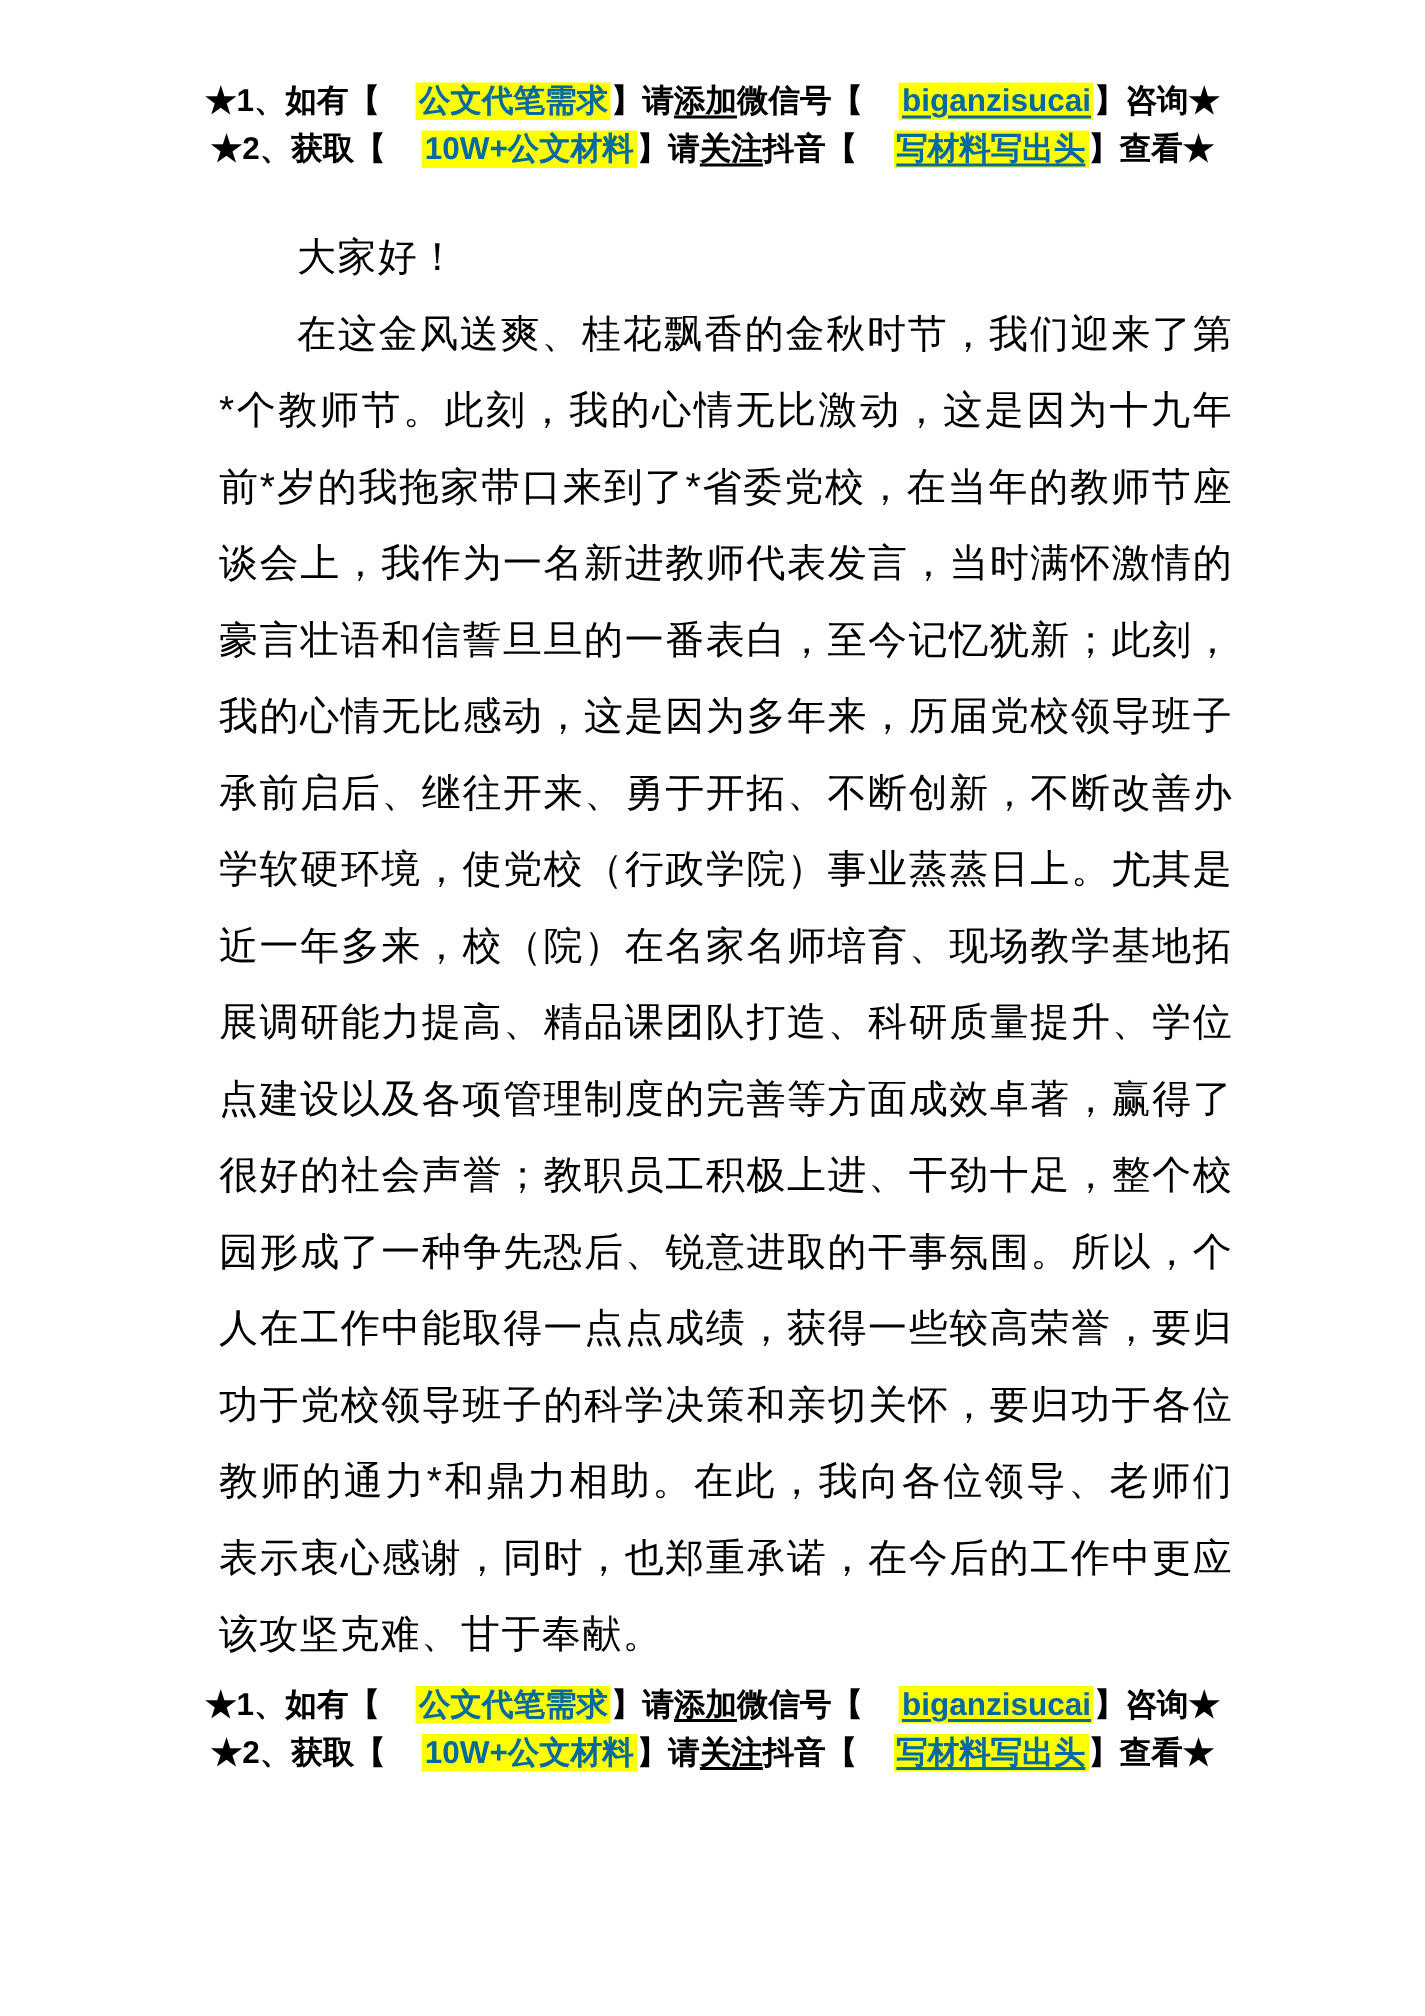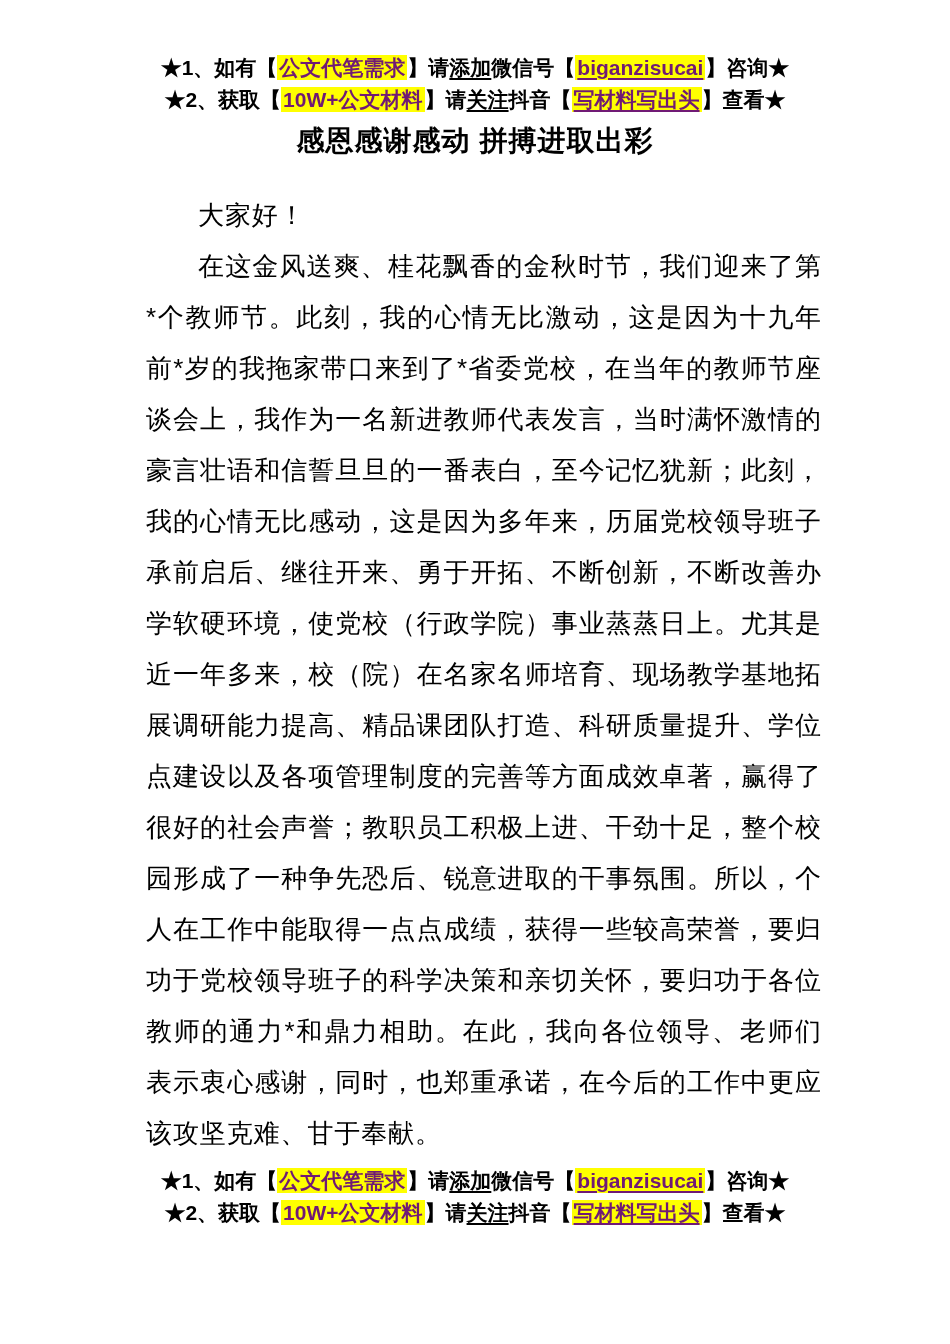--- a/index.html
+++ b/index.html
@@ -17,22 +17,23 @@
   .banner {
     text-align: center;
     font-weight: bold;
     font-size: 21px;
     line-height: 32px;
     color: #000000;
     white-space: nowrap;
   }
   .banner .hl {
     background: #FFFF00;
-    color: #701a75;
+    color: #0369a1;
     padding: 1px 2px;
+    margin-left: 24px;
   }
   .ul {
     text-decoration: underline;
     text-decoration-thickness: 2px;
     text-underline-offset: 3px;
   }
   .doc-title {
     text-align: center;
     font-size: 28px;
     font-weight: bold;
@@ -60,21 +61,20 @@
 
   <div class="banner">
     <div class="banner-line">
       <span>★1、如有【</span><span class="hl">公文代笔需求</span><span>】请</span><span class="ul">添加</span><span>微信号【</span><span class="hl ul">biganzisucai</span><span>】咨询★</span>
     </div>
     <div class="banner-line">
       <span>★2、获取【</span><span class="hl">10W+公文材料</span><span>】请</span><span class="ul">关注</span><span>抖音【</span><span class="hl ul">写材料写出头</span><span>】查看★</span>
     </div>
   </div>
 
-  <h1 class="doc-title">感恩感谢感动 拼搏进取出彩</h1>
 
   <div class="doc-body">
     <p class="indent">大家好！</p>
     <p class="indent">在这金风送爽、桂花飘香的金秋时节，我们迎来了第*个教师节。此刻，我的心情无比激动，这是因为十九年前*岁的我拖家带口来到了*省委党校，在当年的教师节座谈会上，我作为一名新进教师代表发言，当时满怀激情的豪言壮语和信誓旦旦的一番表白，至今记忆犹新；此刻，我的心情无比感动，这是因为多年来，历届党校领导班子承前启后、继往开来、勇于开拓、不断创新，不断改善办学软硬环境，使党校（行政学院）事业蒸蒸日上。尤其是近一年多来，校（院）在名家名师培育、现场教学基地拓展调研能力提高、精品课团队打造、科研质量提升、学位点建设以及各项管理制度的完善等方面成效卓著，赢得了很好的社会声誉；教职员工积极上进、干劲十足，整个校园形成了一种争先恐后、锐意进取的干事氛围。所以，个人在工作中能取得一点点成绩，获得一些较高荣誉，要归功于党校领导班子的科学决策和亲切关怀，要归功于各位教师的通力*和鼎力相助。在此，我向各位领导、老师们表示衷心感谢，同时，也郑重承诺，在今后的工作中更应该攻坚克难、甘于奉献。</p>
   </div>
 
   <div class="banner footer-banner">
     <div class="banner-line">
       <span>★1、如有【</span><span class="hl">公文代笔需求</span><span>】请</span><span class="ul">添加</span><span>微信号【</span><span class="hl ul">biganzisucai</span><span>】咨询★</span>
     </div>

